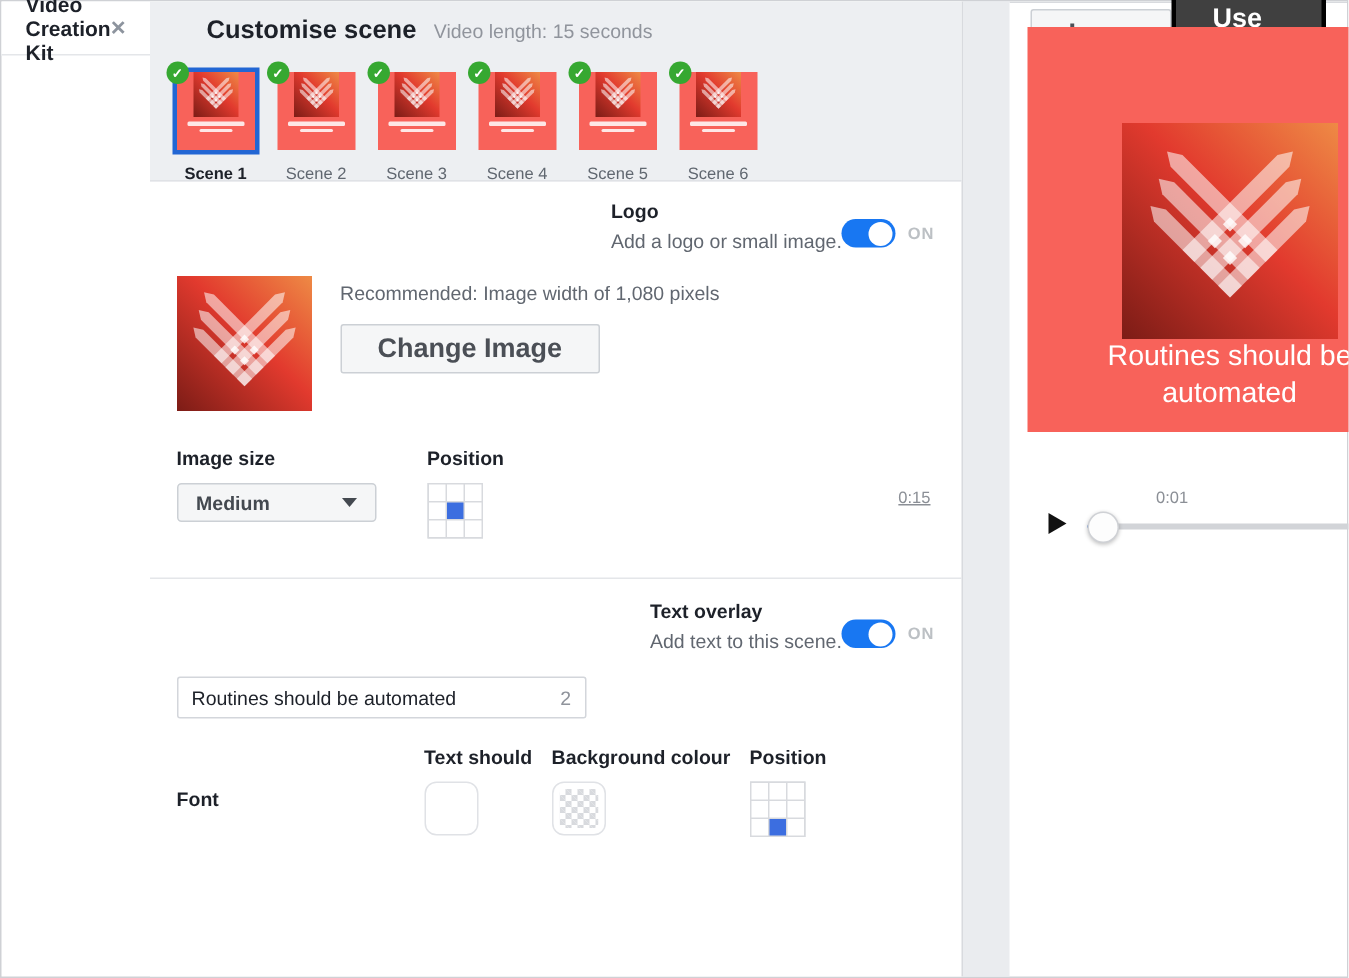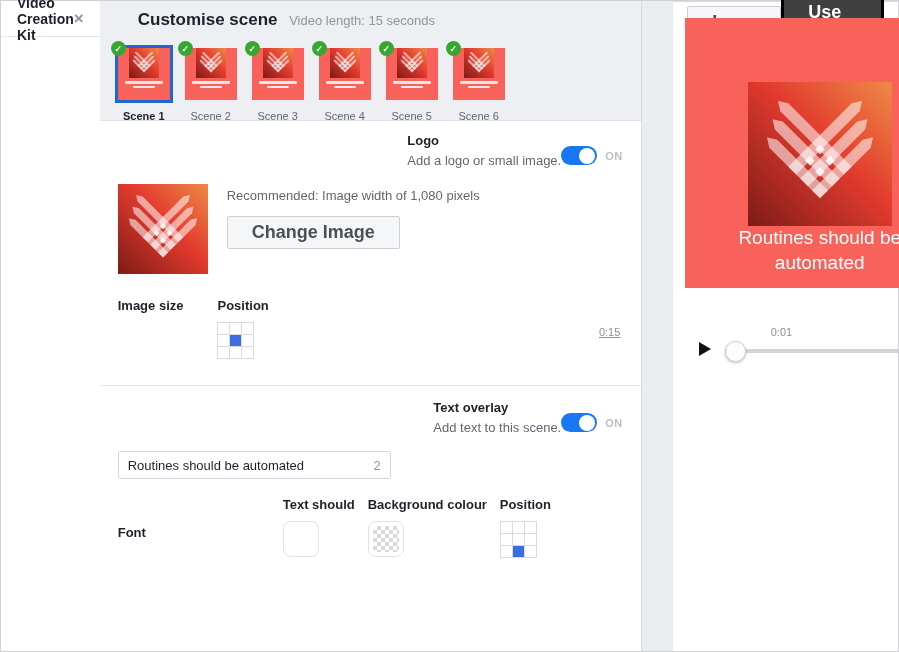--- a/index.html
+++ b/index.html
@@ -271,20 +271,24 @@
           </div>
           <div class="logo-meta">
             <div class="rec-txt">Recommended: Image width of 1,080 pixels</div>
             <div class="btn">Change Image</div>
           </div>
         </div>
 
         <div class="controls-row">
           <div>
             <div class="ctl-label">Image size</div>
+            <div class="dropdown dd-size">
+              <span>Medium</span>
+              <span class="caret"></span>
+            </div>
           </div>
           <div class="col-pos1">
             <div class="ctl-label">Position</div>
             <div class="pos-grid">
               <i></i>
                 <i></i>
                 <i></i>
               <i></i>
                 <i class="sel"></i>
                 <i></i>

